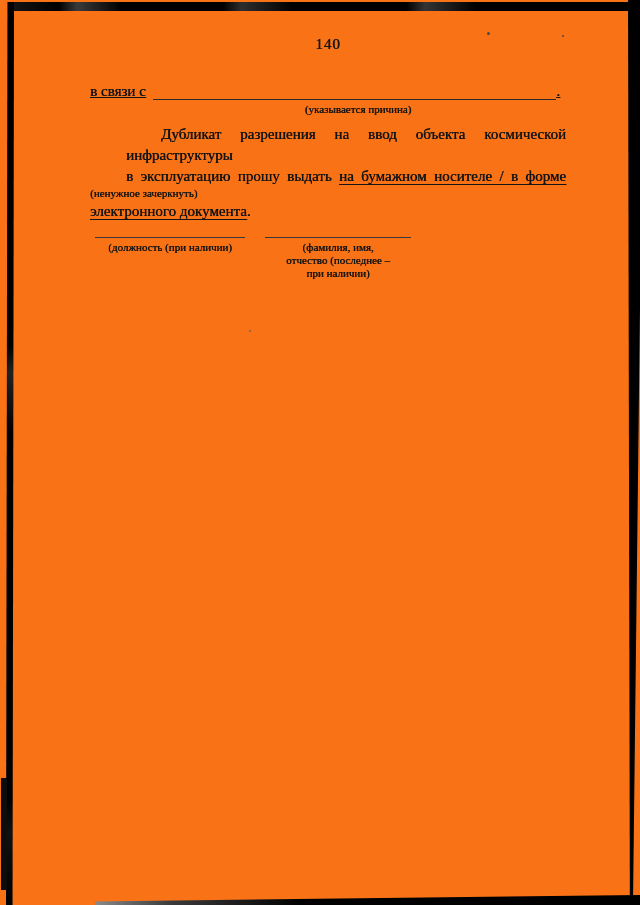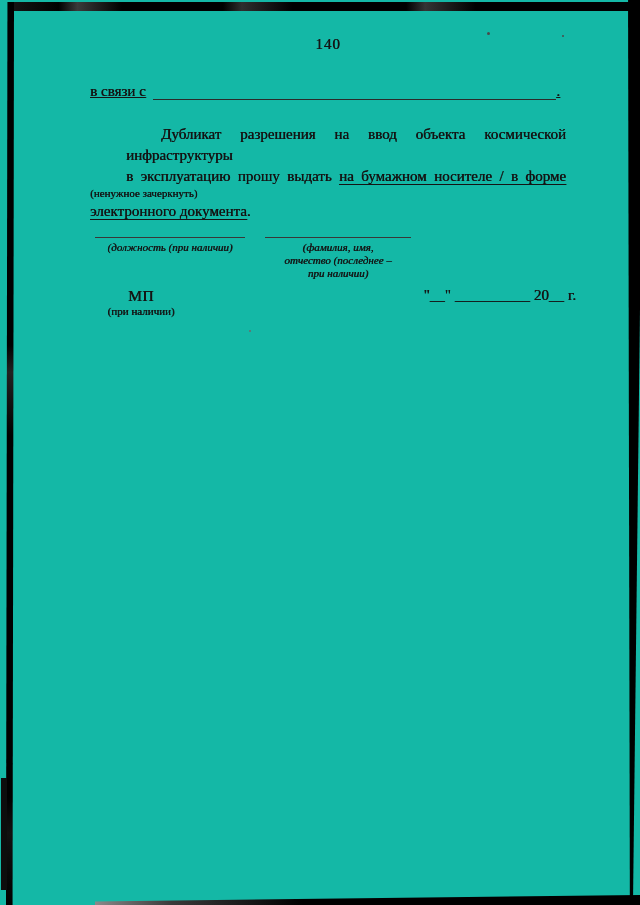--- a/index.html
+++ b/index.html
@@ -4,21 +4,21 @@
 <style>
   html, body {
     margin: 0;
     padding: 0;
     background: #ffffff;
   }
   .page {
     position: relative;
     width: 640px;
     height: 905px;
-    background: #14b8a6;
+    background: #f97316;
     overflow: hidden;
     font-family: "Liberation Serif", serif;
     color: #141414;
   }
   
   .bar-top {
     position: absolute;
     left: 8px; right: 0; top: 2px; height: 9px;
     background: linear-gradient(90deg,
       #161616 0%, #000 8%, #3a3a3a 11%, #000 18%, #000 34%,
@@ -114,21 +114,20 @@
     text-align: left;
     padding-right: 16px;
     line-height: 12px;
   }
   .line3 { margin-top: 2px; font-family: Liberation Serif, serif; }
 
   .sig-row {
     position: absolute;
     top: 237px; left: 0; width: 488px;
     display: flex;
-    font-style: italic;
   }
   .sig-col {
     border-top: 1.7px solid #383838;
     padding-top: 3px;
   }
   .sig-col .sig-cap { text-align: center; }
   .sig-col.c1 { margin-left: 5px;  width: 150px; }
   .sig-col.c2 { margin-left: 17px; width: 150px; }
   .sig-col.c3 { margin-left: 20px; width: 146px; }
   .capline { display: block; }
@@ -174,20 +173,21 @@
 
   <div class="content">
 
     <div class="page-number">140</div>
 
     <div class="reason-row">
       <span>в связи с</span>
       <span class="blank"></span>
       <span>.</span>
     </div>
+    <div class="reason-caption small">(указывается причина)</div>
 
     <div class="para">
       <div class="pline pjust pindent">Дубликат разрешения на ввод объекта космической инфраструктуры</div>
       <div class="pline pjust">
         <span>в эксплуатацию прошу выдать</span>
         <span class="uline">на бумажном носителе / в форме</span>
       </div>
       <div class="strike-note small">(ненужное зачеркнуть)</div>
       <div class="pline line3">
         <span class="uline">электронного документа</span><span>.</span>
@@ -200,24 +200,15 @@
       </div>
       <div class="sig-col c3">
         <div class="sig-cap small">
           <span class="capline">(фамилия, имя,</span>
           <span class="capline">отчество (последнее –</span>
           <span class="capline">при наличии)</span>
         </div>
       </div>
     </div>
 
-    <div class="mp-row">
-      <div class="mp-block">
-        <div class="mp-label">МП</div>
-        <div class="small">(при наличии)</div>
-      </div>
-      <div class="date-block">
-        <span>"</span><span>__</span><span>"</span><span class="ml">__________</span><span>20</span><span>__</span><span class="ys">г.</span>
-      </div>
-    </div>
 
   </div>
 </div>
 
 </body></html>

